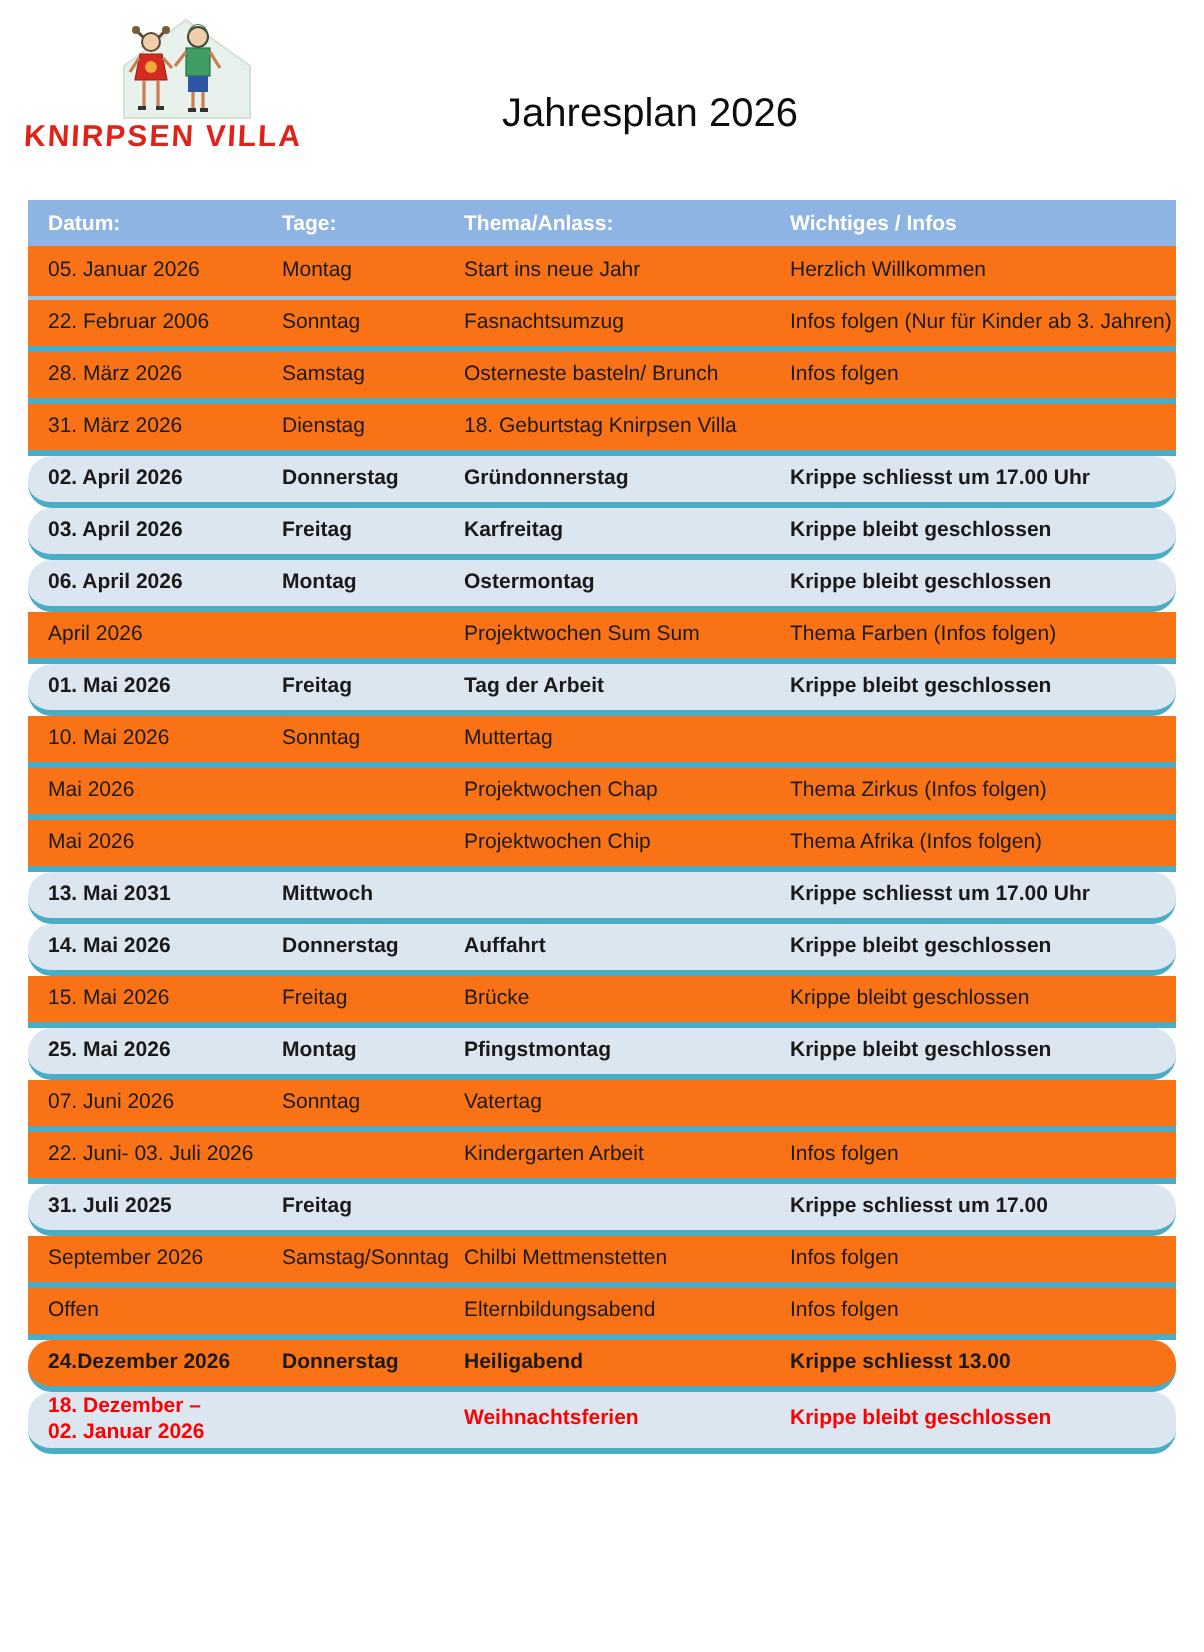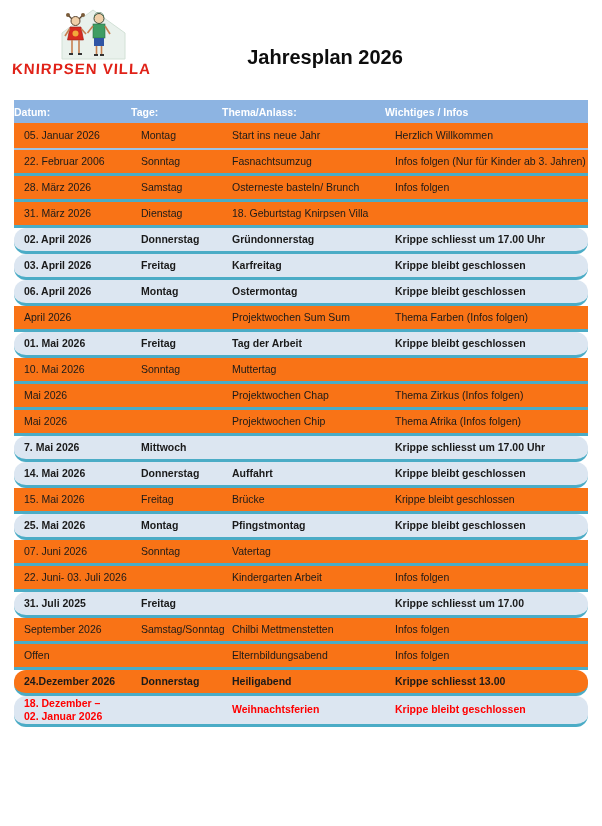--- a/index.html
+++ b/index.html
@@ -31,35 +31,35 @@
     letter-spacing:1px;
     white-space:nowrap;
     transform:skewX(-3deg);
     margin-top:-2px;
   }
   .title{
     position:absolute;
     top:46px;left:180px;width:290px;
     text-align:center;
     font-size:20px;
-    font-weight:bold;
+    font-weight:normal;
     color:#0d0d0d;
   }
   .table{position:absolute;left:14px;top:100px;width:574px;}
   .thead{
     display:grid;
     grid-template-columns:117px 91px 163px 1fr;
     background:var(--header-bg);
     height:23px;
     align-items:center;
     color:var(--header-text);
     font-weight:bold;
     font-size:10.5px;
   }
-  .hcell{white-space:nowrap;}
+  .hcell{padding-left:10px;white-space:nowrap;}
   .row{
     display:grid;
     grid-template-columns:117px 91px 163px 1fr;
     min-height:26px;
     border-bottom:3px solid var(--border);
     align-items:center;
     font-size:10.5px;
     background:#f97316;
   }
   .row.light-border{border-bottom:2px solid var(--light-border);min-height:27px;}
@@ -211,21 +211,21 @@
         <div class="row">
           <div class="cell">
             <div>Mai 2026</div>
           </div>
           <div class="cell"></div>
           <div class="cell">Projektwochen Chip</div>
           <div class="cell">Thema Afrika (Infos folgen)</div>
         </div>
         <div class="row hl bold">
           <div class="cell">
-            <div>7. Mai 2026</div>
+            <div>13. Mai 2031</div>
           </div>
           <div class="cell">Mittwoch</div>
           <div class="cell"></div>
           <div class="cell">Krippe schliesst um 17.00 Uhr</div>
         </div>
         <div class="row hl bold">
           <div class="cell">
             <div>14. Mai 2026</div>
           </div>
           <div class="cell">Donnerstag</div>

